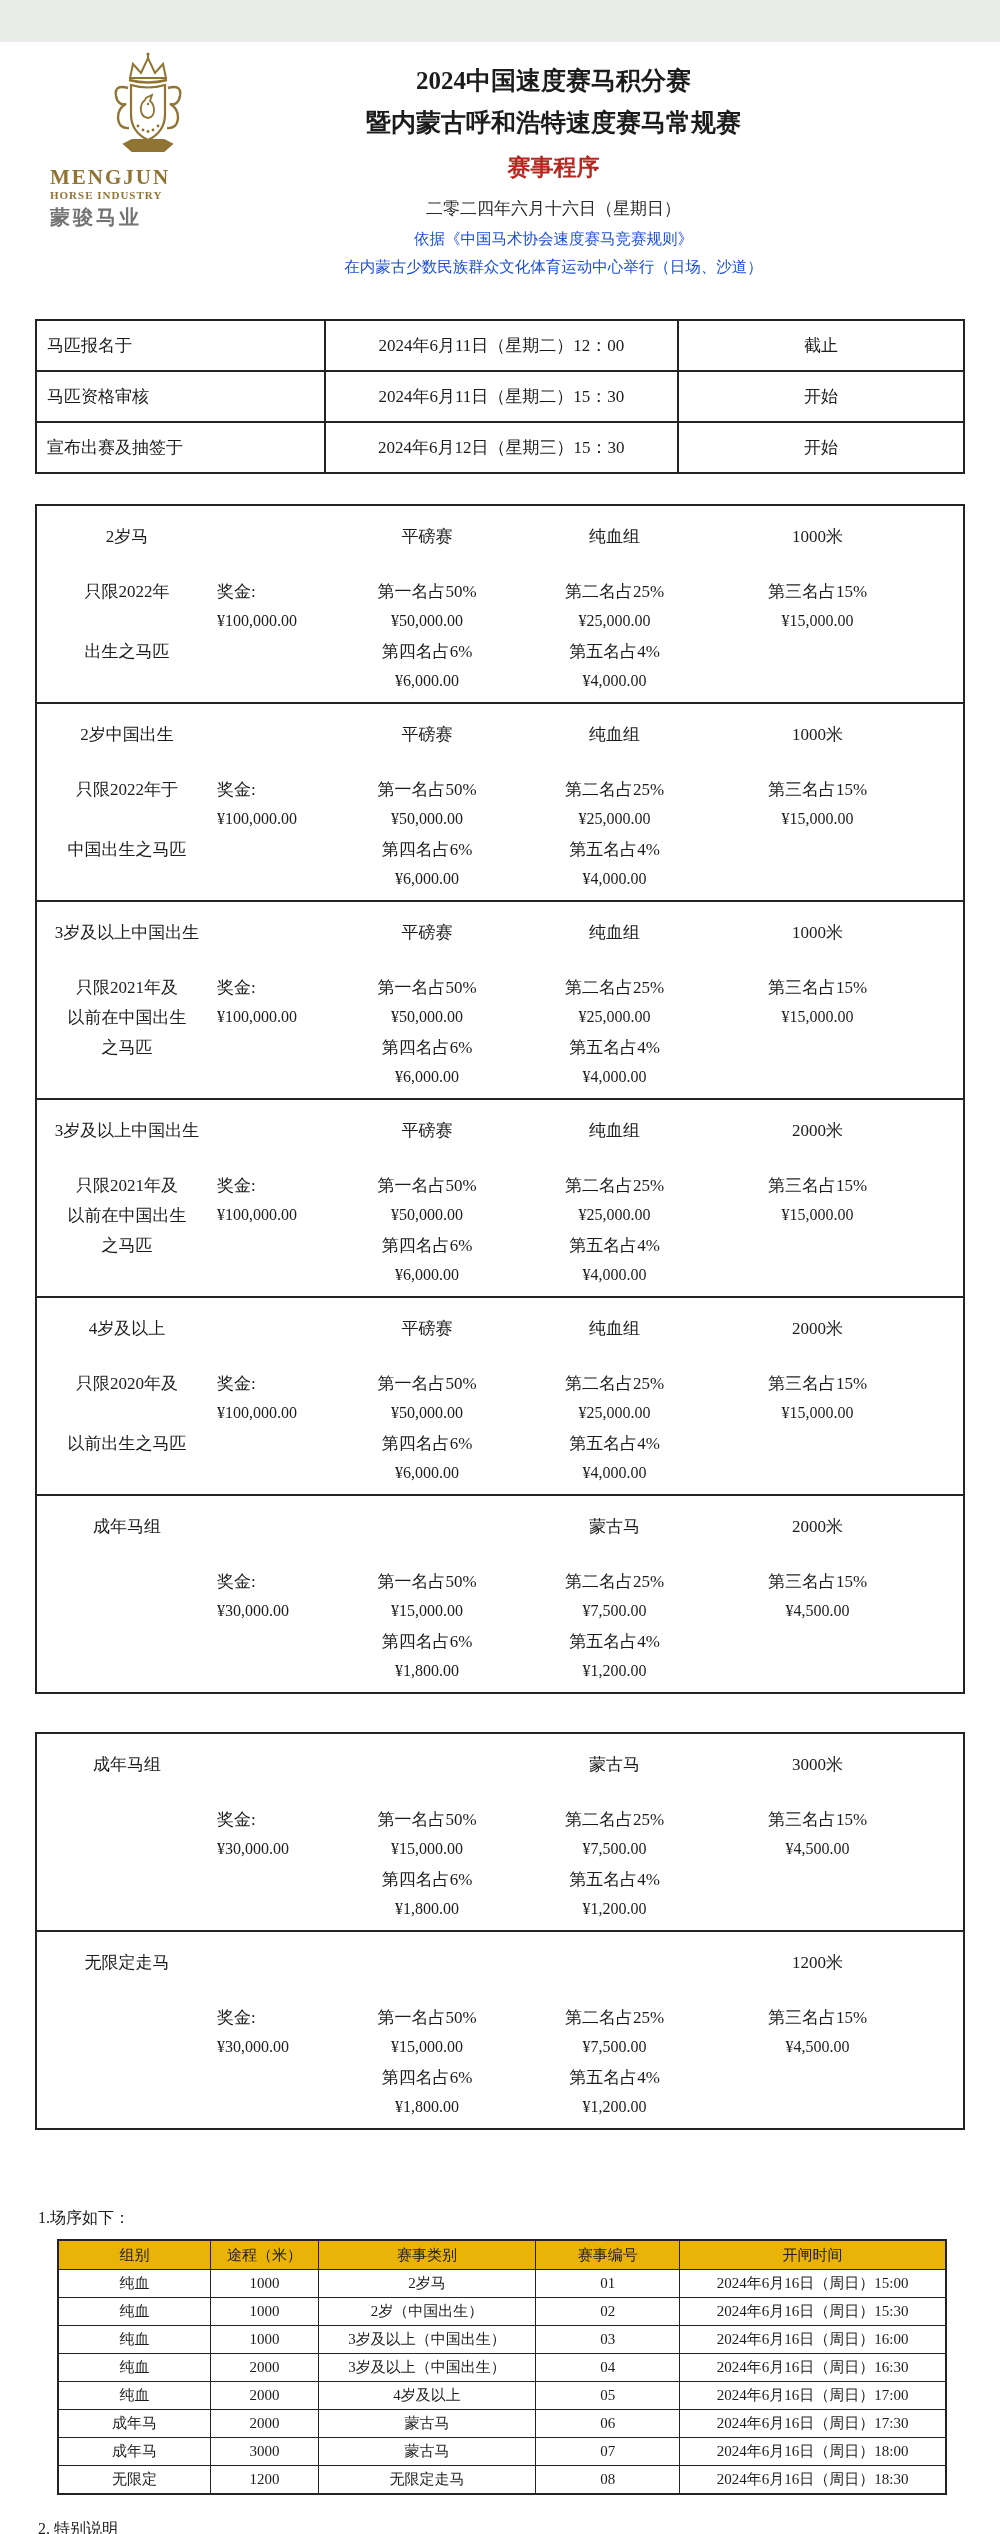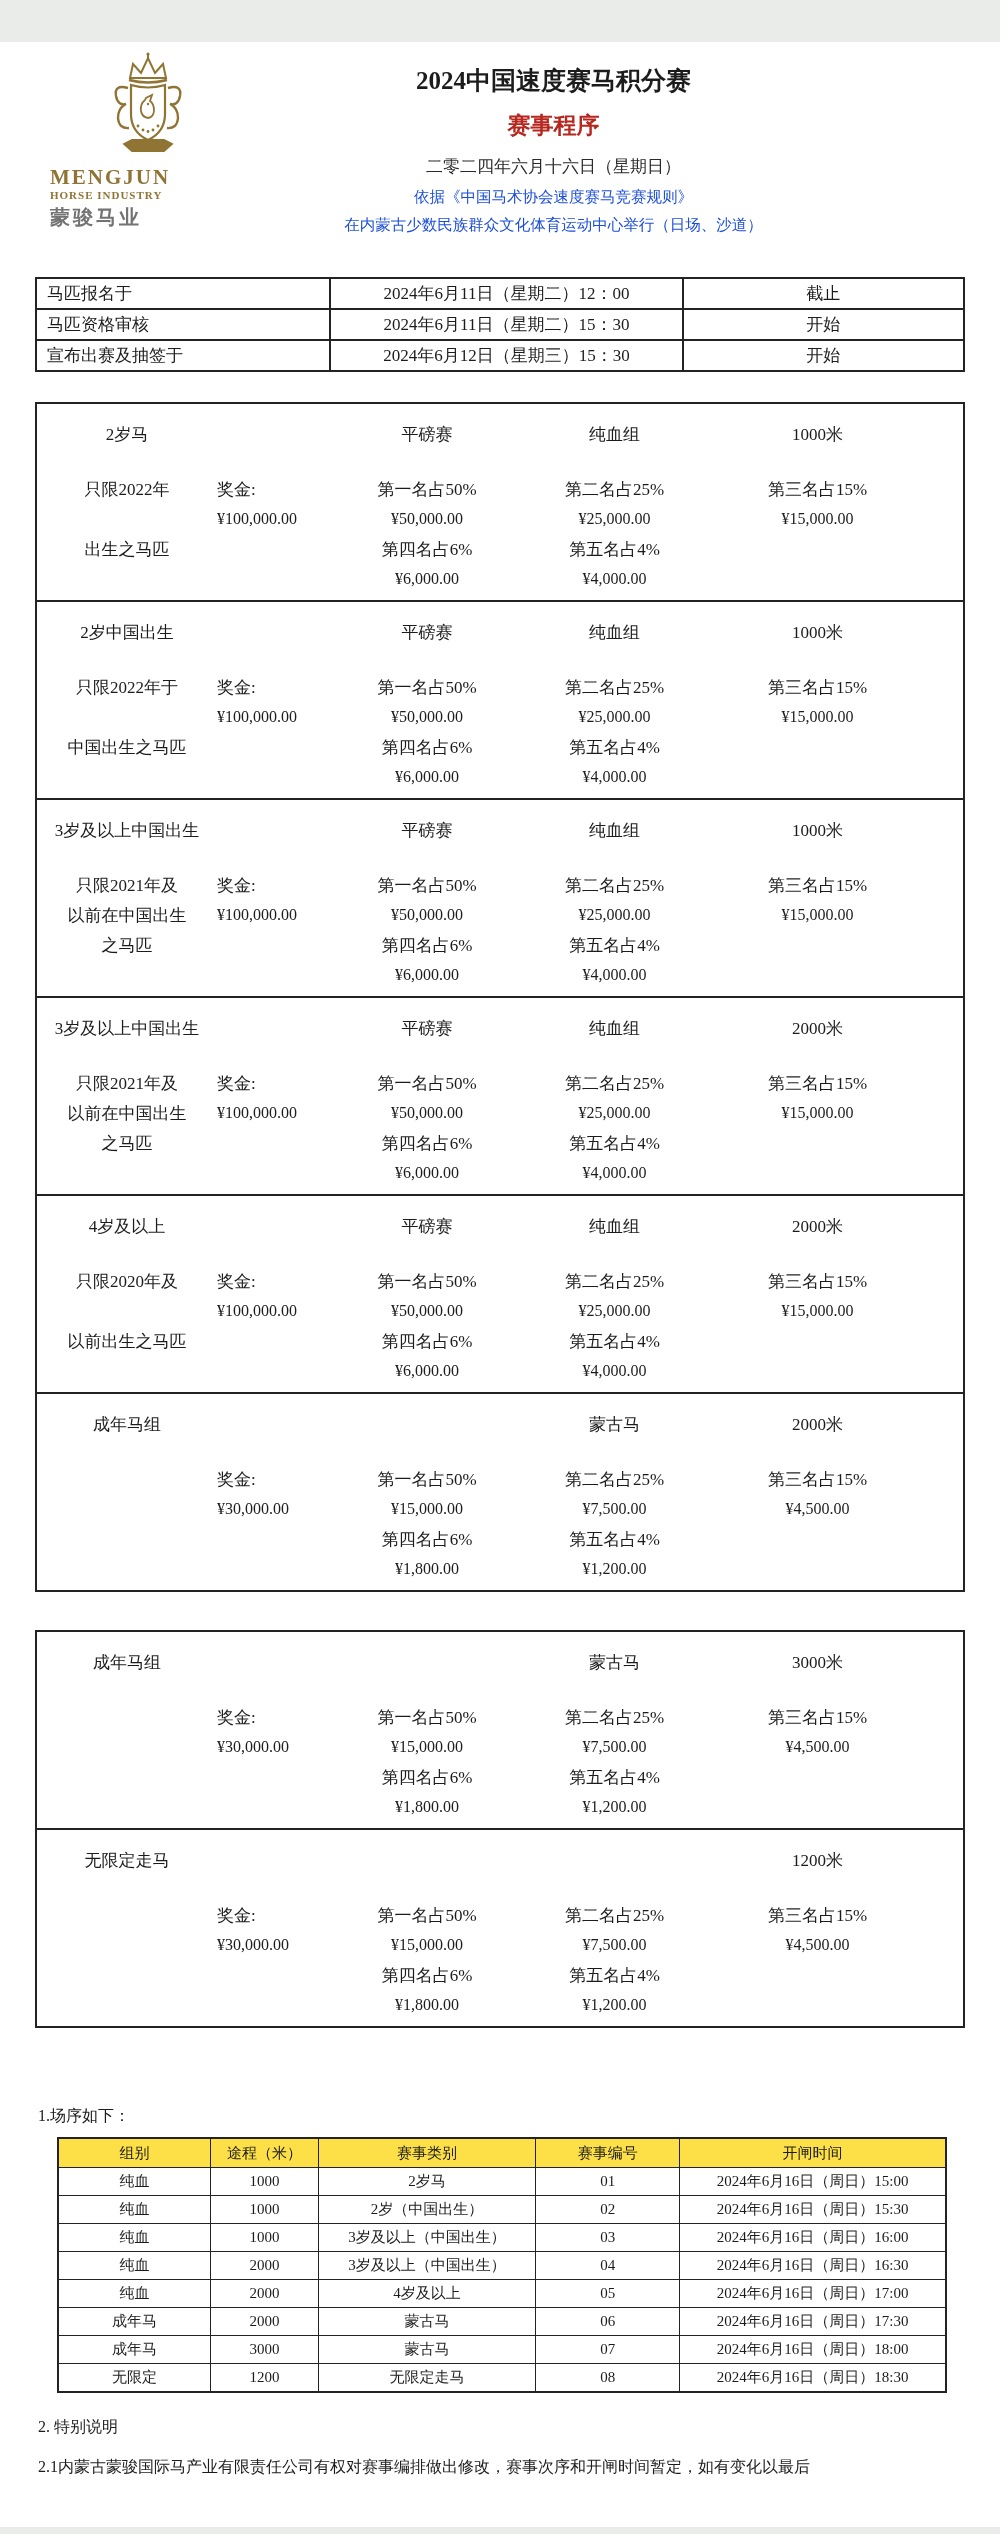--- a/index.html
+++ b/index.html
@@ -26,21 +26,21 @@
   .titles{flex:1;text-align:center;padding-right:138px;padding-top:16px;}
   .t-main{font-size:25px;font-weight:bold;line-height:1.0;margin-bottom:17px;}
   .t-red{font-size:23px;font-weight:bold;color:#b5271f;margin-bottom:14px;}
   .t-date{font-size:17px;color:#2a2a2a;margin-bottom:9px;}
   .t-small{font-size:15.5px;color:#1d4ed8;margin-bottom:7px;}
   
   .sched{
     width:930px;margin:34px 0 0 35px;border-collapse:collapse;
     font-size:17px;
   }
-  .sched td{border:2px solid #232323;height:29px;padding:0;}
+  .sched td{border:2px solid #232323;height:29px;padding:10px;}
   .sched .c-item{width:288px;text-align:left;padding-left:10px;}
   .sched .c-time{width:357px;text-align:center;}
   .sched .c-status{width:285px;text-align:center;}
   
   .race-table{
     width:930px;margin:30px 0 0 35px;
     border:2.5px solid #232323;
     box-sizing:border-box;
   }
   .race-table.second{margin-top:38px;}
@@ -65,21 +65,21 @@
   .b-p2l{grid-area:3/4/4/5;} .b-p2{grid-area:4/4/5/5;font-size:16px;}
   .b-p3l{grid-area:3/5/4/6;} .b-p3{grid-area:4/5/5/6;font-size:16px;}
   .b-p4l{grid-area:5/3/6/4;} .b-p4{grid-area:6/3/7/4;font-size:16px;}
   .b-p5l{grid-area:5/4/6/5;} .b-p5{grid-area:6/4/7/5;font-size:16px;}
   
   .order-title{font-size:16px;margin:78px 0 0 38px;}
   .order{
     width:890px;margin:10px 0 0 57px;border-collapse:collapse;font-size:15px;
   }
   .order td,.order th{border:1.6px solid #232323;height:27px;text-align:center;font-weight:normal;padding:0;}
-  .order thead th{background:#fde047;height:28px;}
+  .order thead th{background:#eab308;height:28px;}
   .order .oc0{width:150px;} .order .oc1{width:106px;} .order .oc2{width:215px;}
   .order .oc3{width:142px;} .order .oc4{width:263px;}
   .order{border:2px solid #232323;}
   
   .notes{margin:24px 0 0 38px;font-size:16px;}
   .notes div{margin-bottom:21px;line-height:1.2;}
 </style>
 </head>
 <body>
 
@@ -110,20 +110,21 @@
         <path d="M80 36 Q94 32 92 44 Q90 54 82 52 Q90 56 90 66 Q89 77 79 76" stroke="#8f7434" stroke-width="2.4" fill="none"></path>
 
         <path d="M36 92 L44 88 L76 88 L84 92 L76 99 L44 99 Z" stroke="#8f7434" stroke-width="1.8" fill="#8f7434"></path>
       </svg>
       <div class="logo-en">MENGJUN</div>
       <div class="logo-sub">HORSE INDUSTRY</div>
       <div class="logo-cn">蒙骏马业</div>
     </div>
     <div class="titles">
       <div class="t-main">2024中国速度赛马积分赛</div>
+      <div class="t-main">暨内蒙古呼和浩特速度赛马常规赛</div>
       <div class="t-red">赛事程序</div>
       <div class="t-date">二零二四年六月十六日（星期日）</div>
       <div class="t-small">依据《中国马术协会速度赛马竞赛规则》</div>
       <div class="t-small">在内蒙古少数民族群众文化体育运动中心举行（日场、沙道）</div>
     </div>
   </div>
 
   <table class="sched">
     <tbody>
     <tr>

